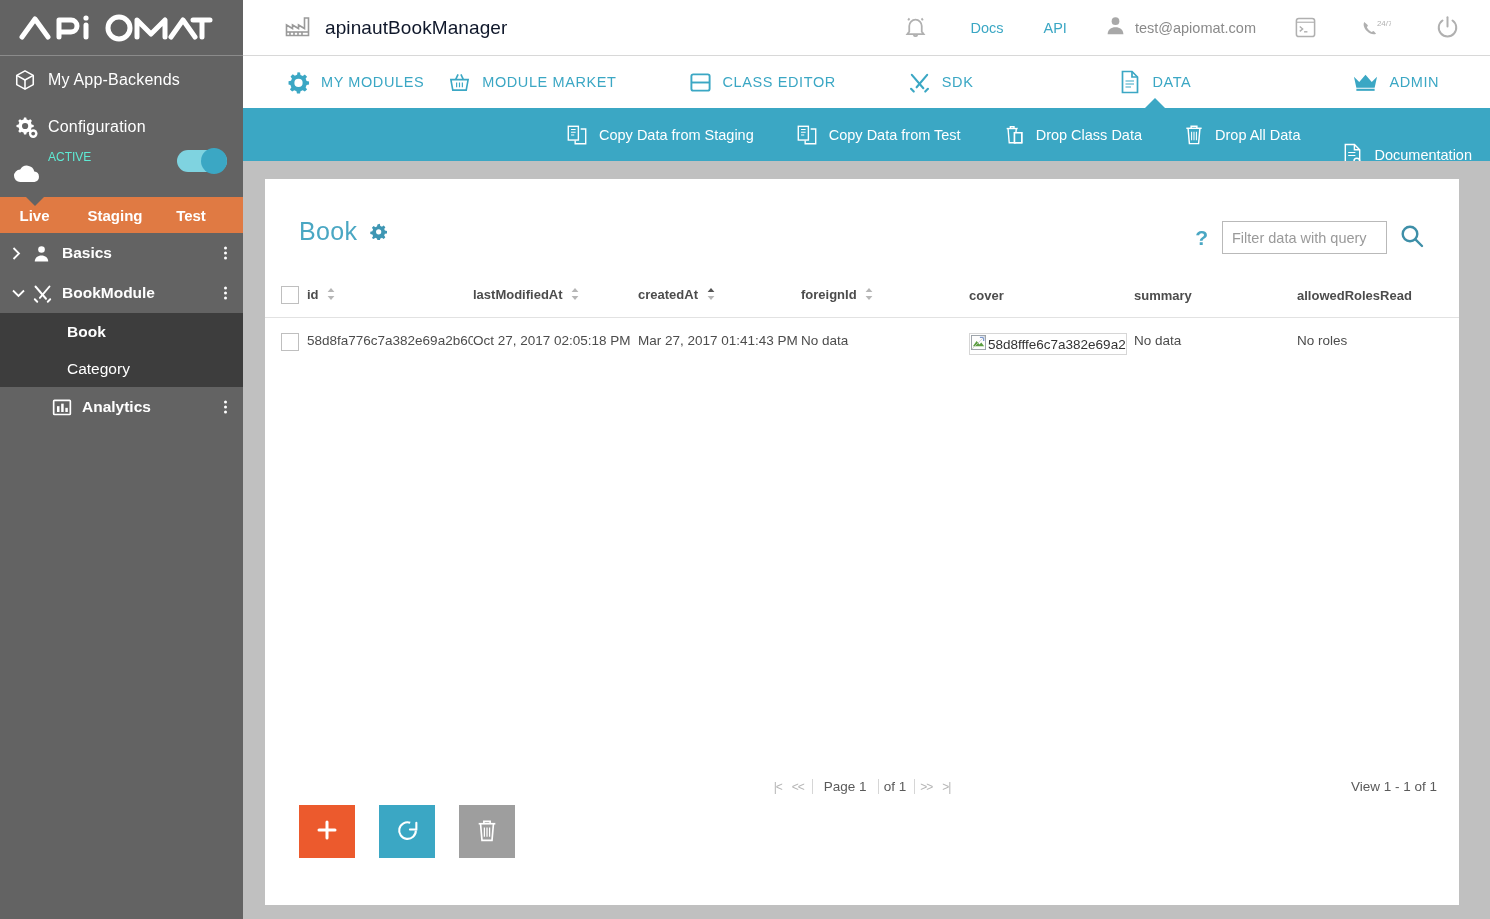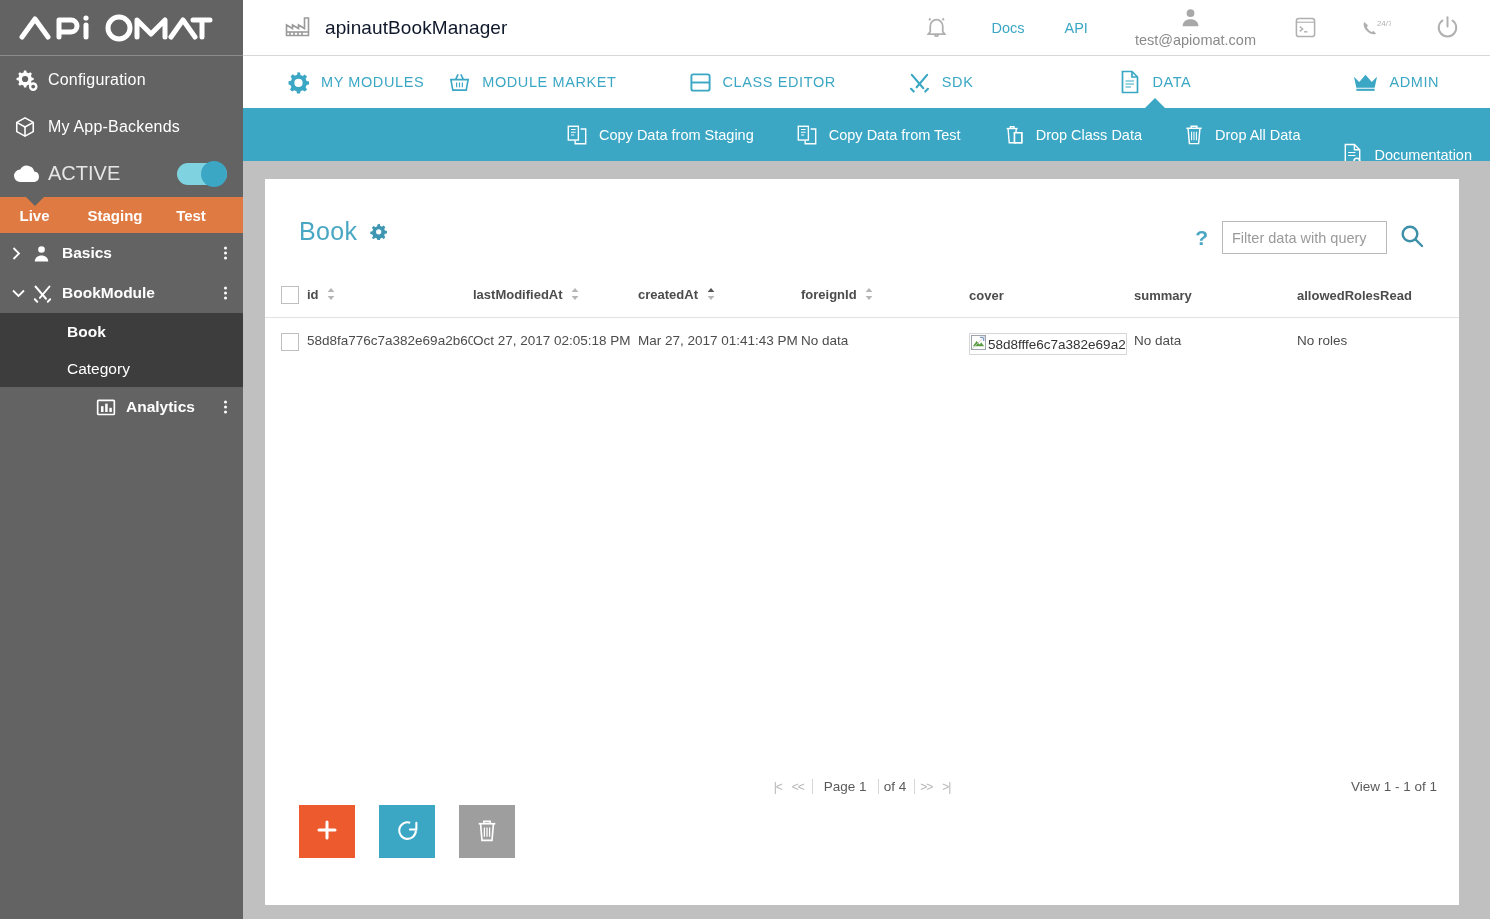--- a/index.html
+++ b/index.html
@@ -26,21 +26,21 @@
   .side-link {
     display: flex; align-items: center;
     height: 47px; padding-left: 14px; color: #fff;
     font-size: 16px; letter-spacing: .2px;
   }
   .side-link .ic { width: 34px; display:flex; align-items:center; }
   .side-link .ic svg { display:block; }
   .side-link-label { white-space: nowrap; }
 
   .active-row {
-    display:flex; align-items:center; height:47px; padding-left:14px; color:#e5e5e5; font-size:20px;
+    display:flex; height:47px; padding-left:14px; color:#5eead4; font-size:12px;
   }
   .active-row .ic { width:34px; display:flex; align-items:center; }
   .toggle {
     margin-left:auto; margin-right:16px;
     width:50px; height:22px; border-radius:12px; background:#7fd3e0;
     position:relative;
   }
   .toggle:after{
     content:""; position:absolute; right:0; top:-2px;
     width:26px; height:26px; border-radius:50%; background:#3ba7c4;
@@ -73,38 +73,38 @@
     color:#fff; font-size:15px; letter-spacing:0; line-height:4px;
     display:flex; flex-direction:column; align-items:center; gap:2px;
   }
   .tree-row .dots i { width:3px; height:3px; background:#fff; border-radius:50%; display:block; }
   .subtree { background:#3d3d3d; }
   .sub-row {
     height:37px; display:flex; align-items:center; padding-left:67px;
     color:#fff; font-size:15.5px;
   }
   .sub-row.sel { font-weight:bold; }
-  .tree-row.analytics { padding-left:12px;margin-left:44px; }
+  .tree-row.analytics { padding-left:12px; }
   .tree-row.analytics .tic { margin-left:20px; }
 
   
   .topbar {
     position:absolute; left:243px; top:0; width:1247px; height:56px;
     background:#fff; border-bottom:1px solid #d8d8d8;
     display:flex; align-items:center;
   }
   .app-title-wrap { display:flex; align-items:center; margin-left:42px; }
   .app-title {
     font-size:19px; color:#0f172a; margin-left:14px; letter-spacing:.1px;
   }
   .top-right { margin-left:auto; display:flex; align-items:center; gap:16px; padding-right:16px; }
   .top-right > * { display:flex; align-items:center; }
   .tr-icon { padding:0 14px; }
   .tr-link { color:#3ba7c4; font-size:14.5px; padding:0 12px; }
-  .tr-user { display:flex; padding:0 8px 0 10px;flex-direction:column; }
+  .tr-user { display:flex; padding:0 8px 0 10px; }
   .tr-user .uname { color:#8a8a8a; font-size:14.5px; margin-left:9px; }
 
   
   .navbar {
     position:absolute; left:243px; top:56px; width:1247px; height:52px;
     background:#fff; display:flex; align-items:center;
   }
   .nav-item {
     display:flex; align-items:center; color:#3ba7c4;
     font-size:14.5px; letter-spacing:.6px; position:relative; height:52px;
@@ -213,39 +213,39 @@
           <path d="M119 24 L119 7 L133 21 L147 7 L147 24"></path>
           <path d="M153 24 L165 7 L177 24"></path>
           <path d="M175 7 L192 7 M184 7 L184 24"></path>
         </g>
         <circle cx="68" cy="5" r="2.6" fill="#ffffff"></circle>
       </svg>
     </div>
 
     <div class="side-link">
       <span class="ic">
+        <svg width="22" height="22" viewBox="0 0 24 24" fill="none" stroke="#fff" stroke-width="1.7" stroke-linejoin="round">
+          <path d="M12 2 L21 7 L21 17 L12 22 L3 17 L3 7 Z"></path>
+            <path d="M3 7 L12 12 L21 7"></path>
+            <path d="M12 12 L12 22"></path>
+        </svg>
+      </span>
+      <span class="side-link-label">My App-Backends</span>
+    </div>
+
+    <div class="side-link">
+      <span class="ic">
         <svg width="24" height="24" viewBox="0 0 24 24" fill="#fff">
           <path d="M9.2 2.4l.5 2.1a6 6 0 011.7.7l1.9-1 1.6 1.6-1 1.9a6 6 0 01.7 1.7l2.1.5v2.2l-2.1.5a6 6 0 01-.7 1.7l1 1.9-1.6 1.6-1.9-1a6 6 0 01-1.7.7l-.5 2.1H7l-.5-2.1a6 6 0 01-1.7-.7l-1.9 1-1.6-1.6 1-1.9a6 6 0 01-.7-1.7L-.5 12.1V9.9l2.1-.5a6 6 0 01.7-1.7l-1-1.9L2.9 4.2l1.9 1a6 6 0 011.7-.7l.5-2.1z" transform="translate(3,0)"></path>
           <circle cx="11.1" cy="11" r="3.1" fill="#636363"></circle>
           <circle cx="19.2" cy="18.6" r="4.3" fill="#fff"></circle>
           <circle cx="19.2" cy="18.6" r="1.9" fill="#636363"></circle>
         </svg>
       </span>
       <span class="side-link-label">Configuration</span>
-    </div>
-
-    <div class="side-link">
-      <span class="ic">
-        <svg width="22" height="22" viewBox="0 0 24 24" fill="none" stroke="#fff" stroke-width="1.7" stroke-linejoin="round">
-          <path d="M12 2 L21 7 L21 17 L12 22 L3 17 L3 7 Z"></path>
-            <path d="M3 7 L12 12 L21 7"></path>
-            <path d="M12 12 L12 22"></path>
-        </svg>
-      </span>
-      <span class="side-link-label">My App-Backends</span>
     </div>
 
     <div class="active-row">
       <span class="ic">
         <svg width="26" height="18" viewBox="0 0 26 18" fill="#fff">
           <path d="M20.5 17H6.2A6.2 6.2 0 016.2 4.6 7.6 7.6 0 0120.3 6.5 5.3 5.3 0 0120.5 17z"></path>
         </svg>
       </span>
       <span class="side-link-label">ACTIVE</span>
       <span class="toggle"></span>
@@ -619,21 +619,21 @@
             <td class="cellpad">No data</td>
             <td class="cellpad">No roles</td>
           </tr>
         </tbody>
       </table>
 
       <div class="pager">
         <span class="pg-arrow">|&lt;</span>
         <span class="pg-arrow">&lt;&lt;</span>
         <span class="pg-box">Page 1</span>
-        <span class="pg-of">of 4</span>
+        <span class="pg-of">of 1</span>
         <span class="pg-arrow">&gt;&gt;</span>
         <span class="pg-arrow">&gt;|</span>
       </div>
       <div class="viewcount">View 1 - 1 of 1</div>
 
       <div class="btn-row">
         <button class="sq-btn sq-add">
           <span>
             <svg width="24" height="24" viewBox="0 0 24 24" stroke="#fff" stroke-width="3" stroke-linecap="round">
                 <path d="M12 4 V20"></path>

